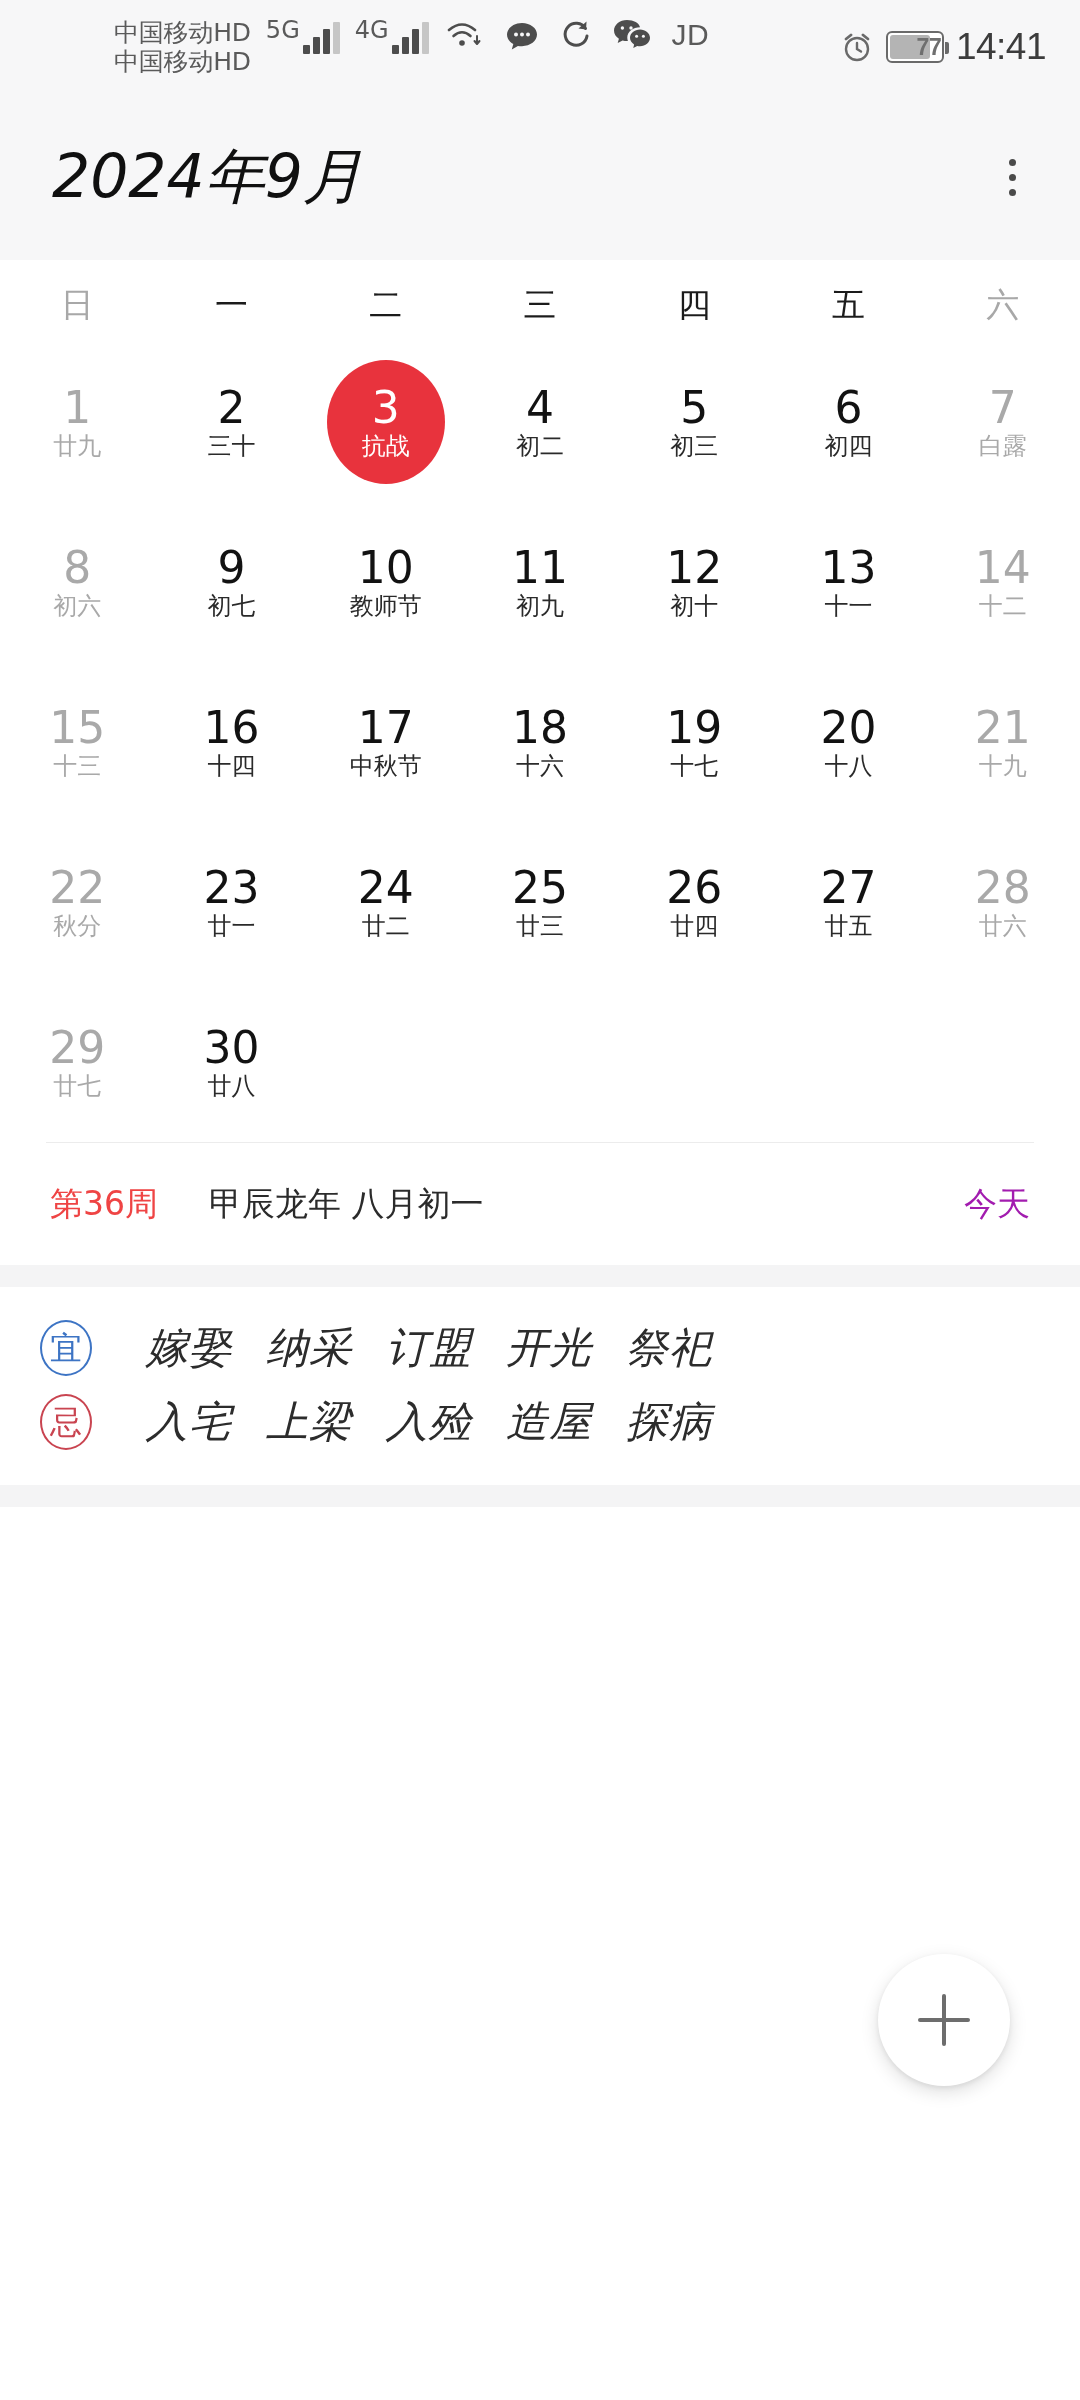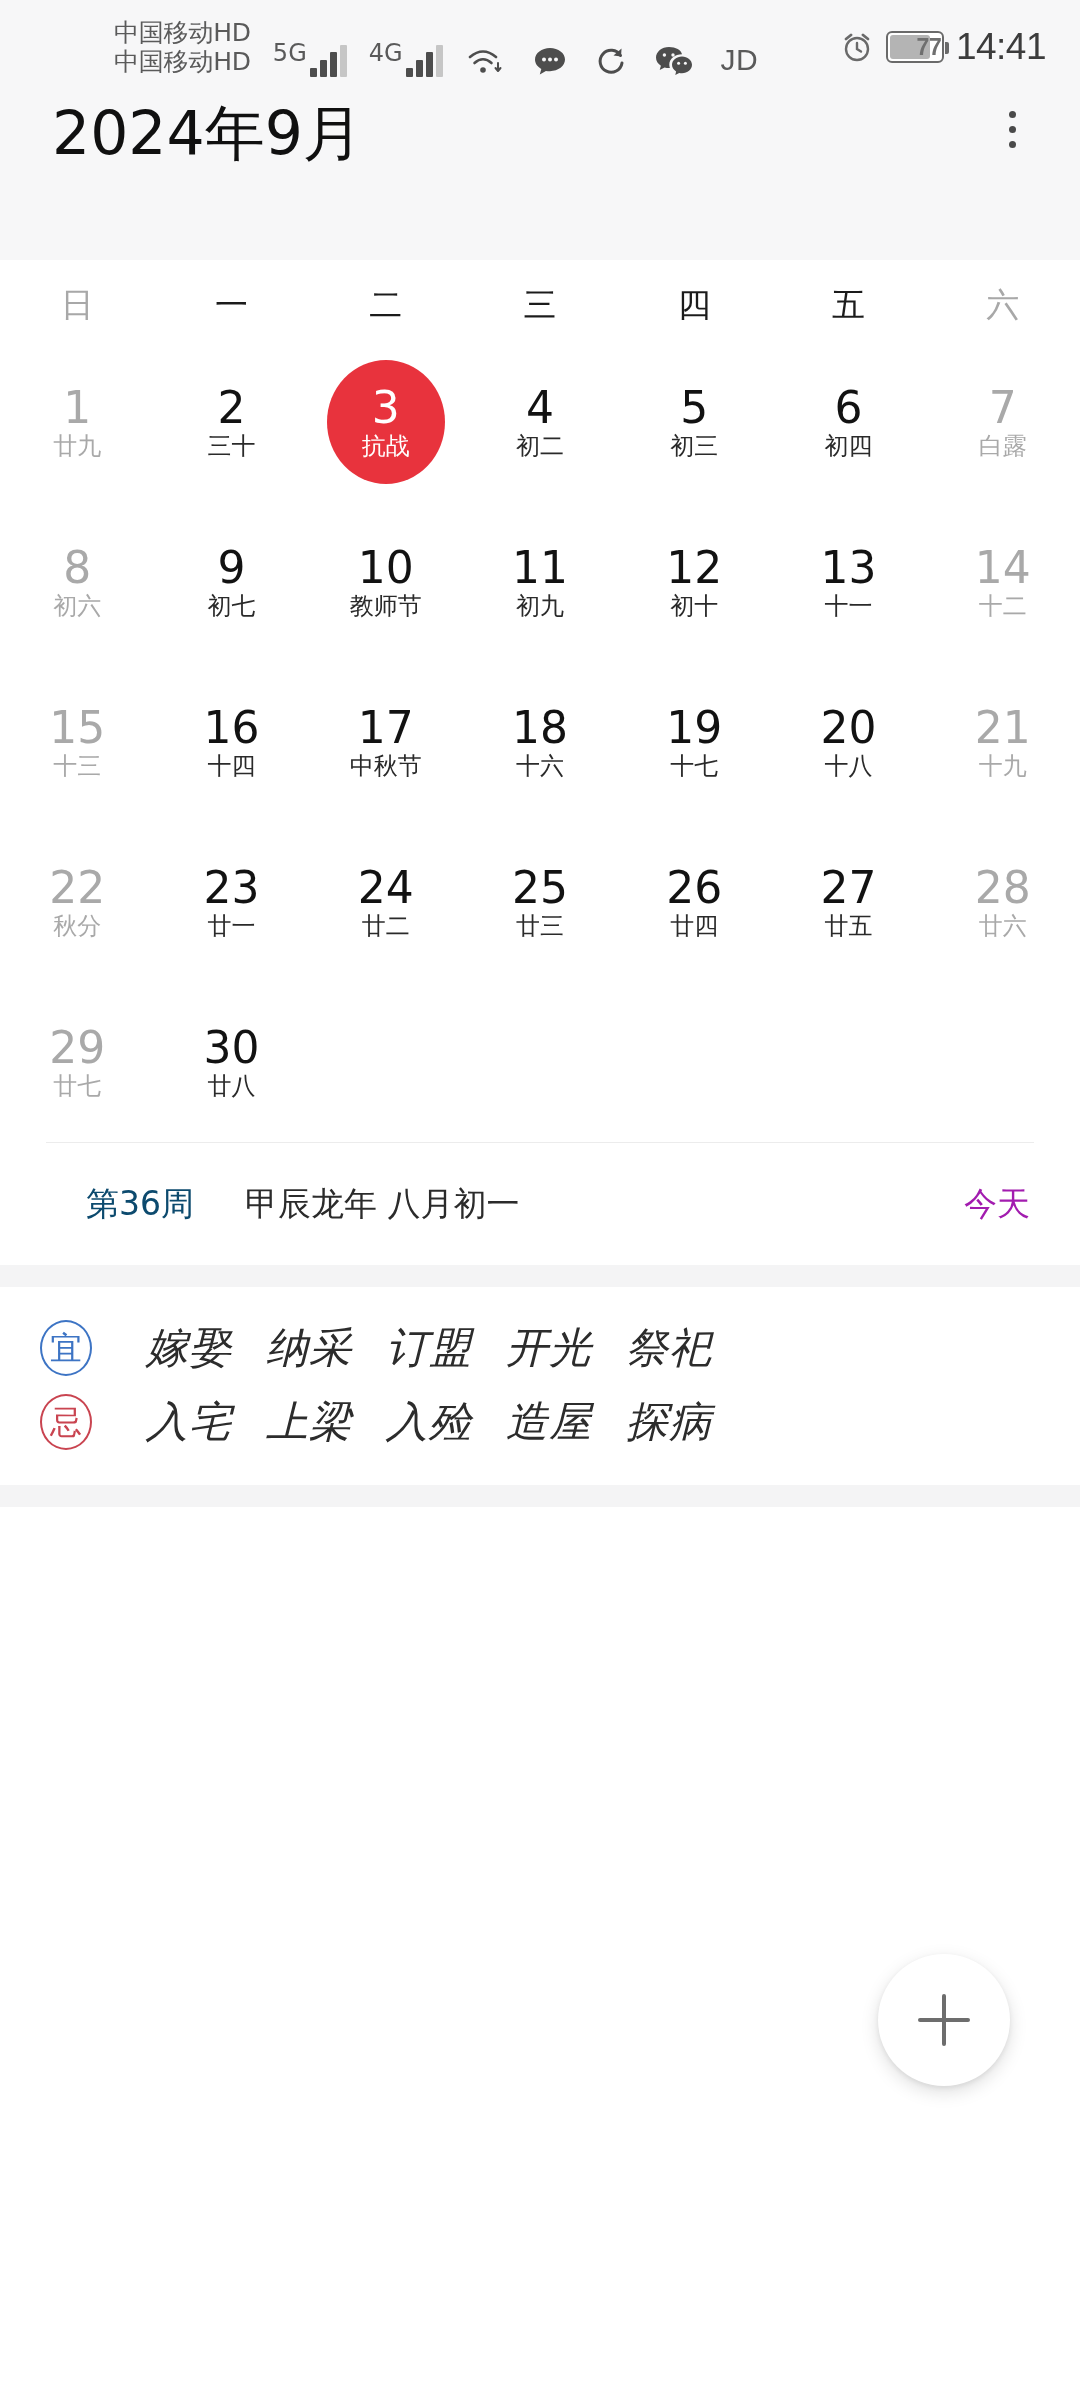--- a/index.html
+++ b/index.html
@@ -20,22 +20,22 @@
     height: 94px;
     background: #f7f7f8;
     display: flex;
     align-items: center;
     padding: 0 34px 0 22px;
     box-sizing: border-box;
     position: relative;
   }
   .status-left {
     display: flex;
-    align-items: flex-end;
-    gap: 16px;
+    align-items: flex-start;
+    gap: 9px;
     flex: 1;
     min-width: 0;
   }
   .carrier-stack {
     display: flex;
     flex-direction: column;
     justify-content: center;
     line-height: 1.18;
     margin-left: 92px;
   }
@@ -135,22 +135,24 @@
     color: #3c3c3c;
     letter-spacing: -0.5px;
     font-family: "Liberation Sans", sans-serif;
   }
 
   
   .title-bar {
     height: 166px;
     background: #f7f7f8;
     display: flex;
+    align-items: center;
     padding: 0 40px 0 52px;
     box-sizing: border-box;
+    font-style: italic;
   }
   .month-title {
     font-size: 60px;
     color: #101010;
     flex: 1;
     letter-spacing: 0px;
     font-family: "DejaVu Sans", sans-serif;
   }
   .overflow-menu {
     width: 56px;
@@ -251,22 +253,21 @@
     box-sizing: border-box;
   }
   .week-info-left {
     display: flex;
     align-items: baseline;
     gap: 28px;
     flex: 1;
   }
   .wk-num {
     font-size: 33px;
-    color: #0c4a6e;
-    margin-left: 36px;
+    color: #ef4444;
   }
   .wk-lunar {
     font-size: 33px;
     color: #2b2b2b;
     margin-left: 23px;
   }
   .today-btn {
     font-size: 33px;
     color: #a21caf;
   }

